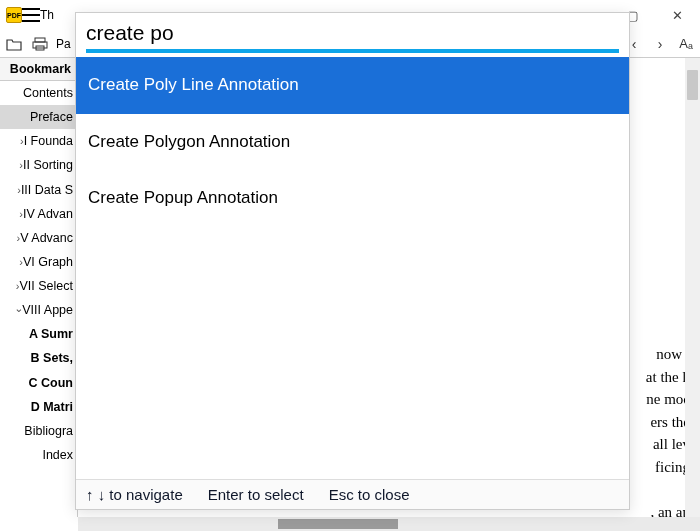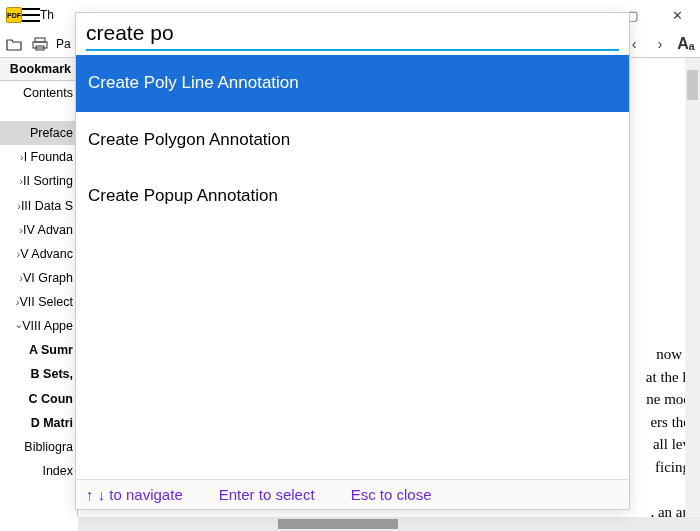--- a/index.html
+++ b/index.html
@@ -88,21 +88,21 @@
     white-space: nowrap;
     overflow: hidden;
   }
   .tree-item {
     padding: 3px 4px 3px 8px;
     white-space: nowrap;
     overflow: hidden;
     cursor: pointer;
     line-height: 1.45;
   }
-  .tree-item.selected { background: #d8d8d8; margin-top: 16px; }
+  .tree-item.selected { background: #d8d8d8; }
   .tree-item.chev::before {
     content: "›";
     display: inline-block;
     width: 8px;
     color: #555;
     font-size: 11px;
   }
   .tree-item.chev-down::before {
     content: "⌄";
     display: inline-block;
@@ -159,21 +159,21 @@
     display: flex;
     flex-direction: column;
     z-index: 100;
   }
   .palette-input-wrap {
     padding: 6px 10px 0 10px;
   }
   .palette-input {
     width: 100%;
     border: none;
-    border-bottom: 2px solid #0ea5e9;
+    border-bottom: 4px solid #0ea5e9;
     outline: none;
     font-size: 21px;
     font-family: inherit;
     padding: 2px 0 4px 0;
     color: #000;
     background: transparent;
   }
   .palette-list {
     flex: 1;
     overflow: auto;
@@ -188,23 +188,23 @@
     overflow: hidden;
   }
   .palette-item.selected {
     background: #1a6fd8;
     color: #fff;
   }
   .palette-footer {
     border-top: 1px solid #ddd;
     padding: 6px 10px;
     display: flex;
-    gap: 36px;
+    gap: 25px;
     font-size: 15px;
-    color: #6d28d9;
+    color: #0f172a;
     background: #fafafa;
   }
   
   .hscroll {
     position: absolute;
     left: 78px; right: 0; bottom: 0;
     height: 14px;
     background: #eaeaea;
   }
   .hscroll-thumb {
@@ -245,21 +245,21 @@
     <svg width="16" height="14" viewBox="0 0 16 14">
         <rect x="3" y="1" width="10" height="4" fill="none" stroke="#333"></rect>
         <rect x="1" y="5" width="14" height="6" fill="none" stroke="#333"></rect>
         <rect x="4" y="9" width="8" height="4" fill="none" stroke="#333"></rect>
       </svg>
   </div>
   <div class="tb-label">Pa</div>
   <div class="tb-sep"></div>
   <div class="tb-icon">‹</div>
   <div class="tb-icon">›</div>
-  <div class="tb-icon" style="font-size:16px;font-weight:bold;">Aₐ</div>
+  <div class="tb-icon" style="font-size:13px;">Aₐ</div>
 </div>
 
 <div class="main">
   <div class="sidebar">
     <div class="sidebar-header">Bookmark</div>
     <div id="tree">
         <div class="tree-item ind1">Contents</div>
         <div class="tree-item ind1 selected">Preface</div>
         <div class="tree-item chev">I Founda</div>
         <div class="tree-item chev">II Sorting</div>

